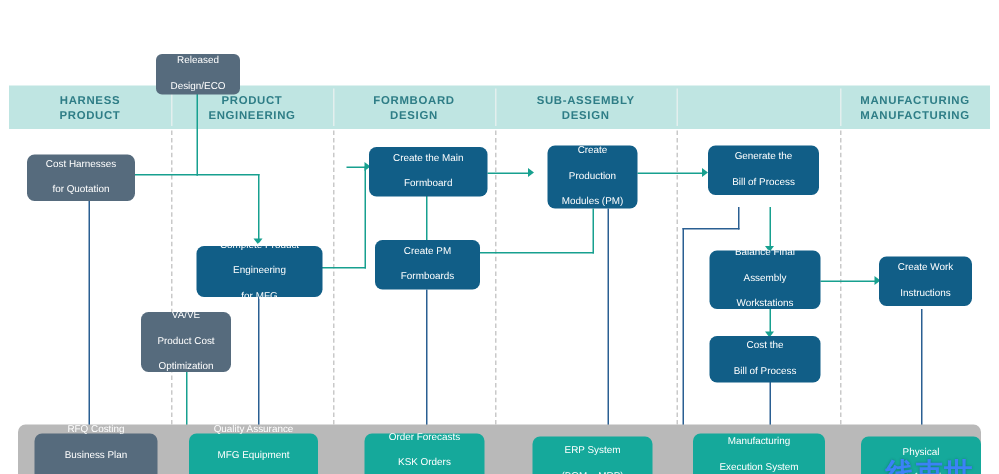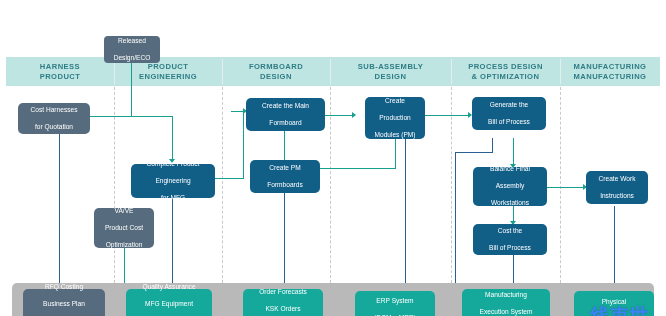--- a/index.html
+++ b/index.html
@@ -102,24 +102,20 @@
     <div><span>PRODUCT</span><br>
          <span>ENGINEERING</span></div>
   </div>
   <div class="header-cell" style="left:222px;width:108px">
     <div><span>FORMBOARD</span><br>
          <span>DESIGN</span></div>
   </div>
   <div class="header-cell" style="left:330px;width:121px">
     <div><span>SUB-ASSEMBLY</span><br>
          <span>DESIGN</span></div>
-  </div>
-  <div class="header-cell" style="left:451px;width:109px">
-    <div><span>PROCESS DESIGN</span><br>
-         <span>&amp; OPTIMIZATION</span></div>
   </div>
   <div class="header-cell" style="left:560px;width:100px">
     <div><span>MANUFACTURING</span><br>
          <span>MANUFACTURING</span></div>
   </div>
 
   <div class="lane-div" style="left:114px;top:52px;height:196px"></div>
   <div class="lane-div" style="left:222px;top:52px;height:196px"></div>
   <div class="lane-div" style="left:330px;top:52px;height:196px"></div>
   <div class="lane-div" style="left:451px;top:52px;height:196px"></div>

